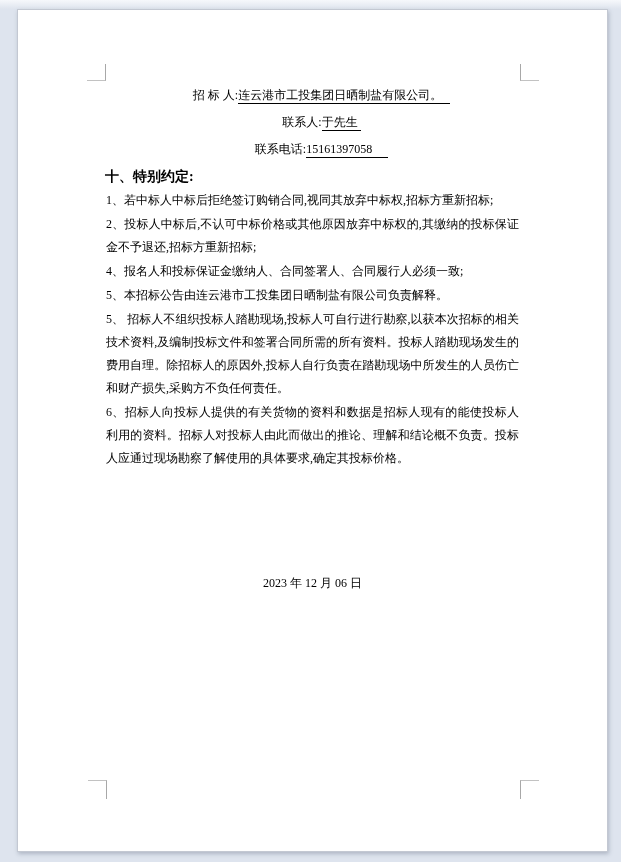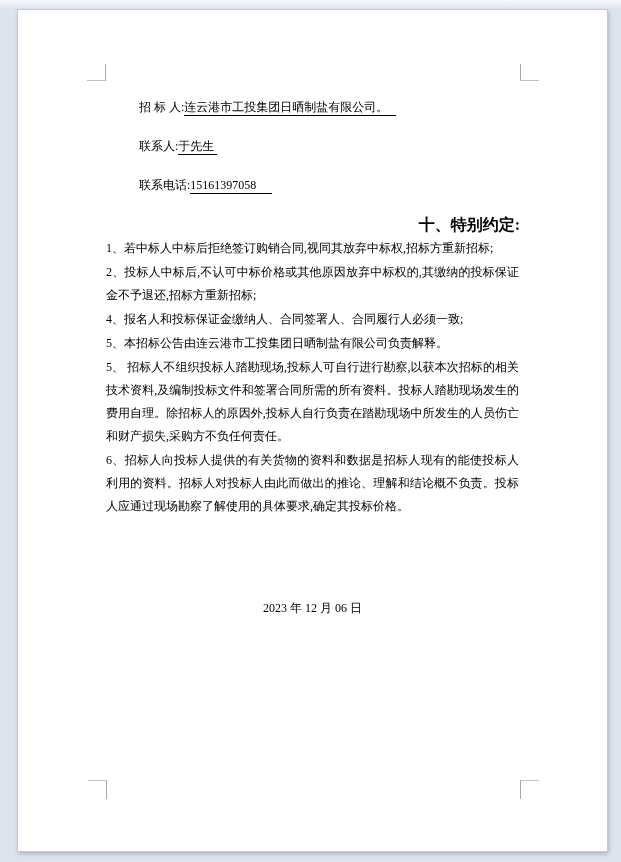--- a/index.html
+++ b/index.html
@@ -38,43 +38,43 @@
     position: absolute;
     left: 87px;
     top: 70px;
     width: 415px;
     font-size: 12px;
     line-height: 23px;
   }
   .contact-line {
     padding-left: 18px;
     white-space: pre-wrap;
-    margin: 16px;
+    margin: 4px;
+    text-align: center;
   }
   .contact-label { white-space: pre-wrap; }
   .u-val {
     border-bottom: 1px solid #000;
     padding-bottom: 1px;
   }
   .u-pad-sm { padding-right: 3px; }
   .u-pad-md { padding-right: 8px; }
   .u-pad-lg { padding-right: 16px; }
   .section-heading {
     font-weight: bold;
-    font-size: 16px;
+    font-size: 14px;
     margin: 3px 0 0 0;
-    text-align: right;
   }
   .clause {
     margin: 1px;
     text-align: justify;
     text-justify: inter-ideograph;
   }
   .doc-date {
-    margin: 79px 0 0 0;
+    margin: 102px 0 0 0;
     text-align: center;
     white-space: pre-wrap;
   }
 </style>
 </head>
 <body>
 
 <div class="page">
 
   <div class="crop-mark crop-tl"></div>

